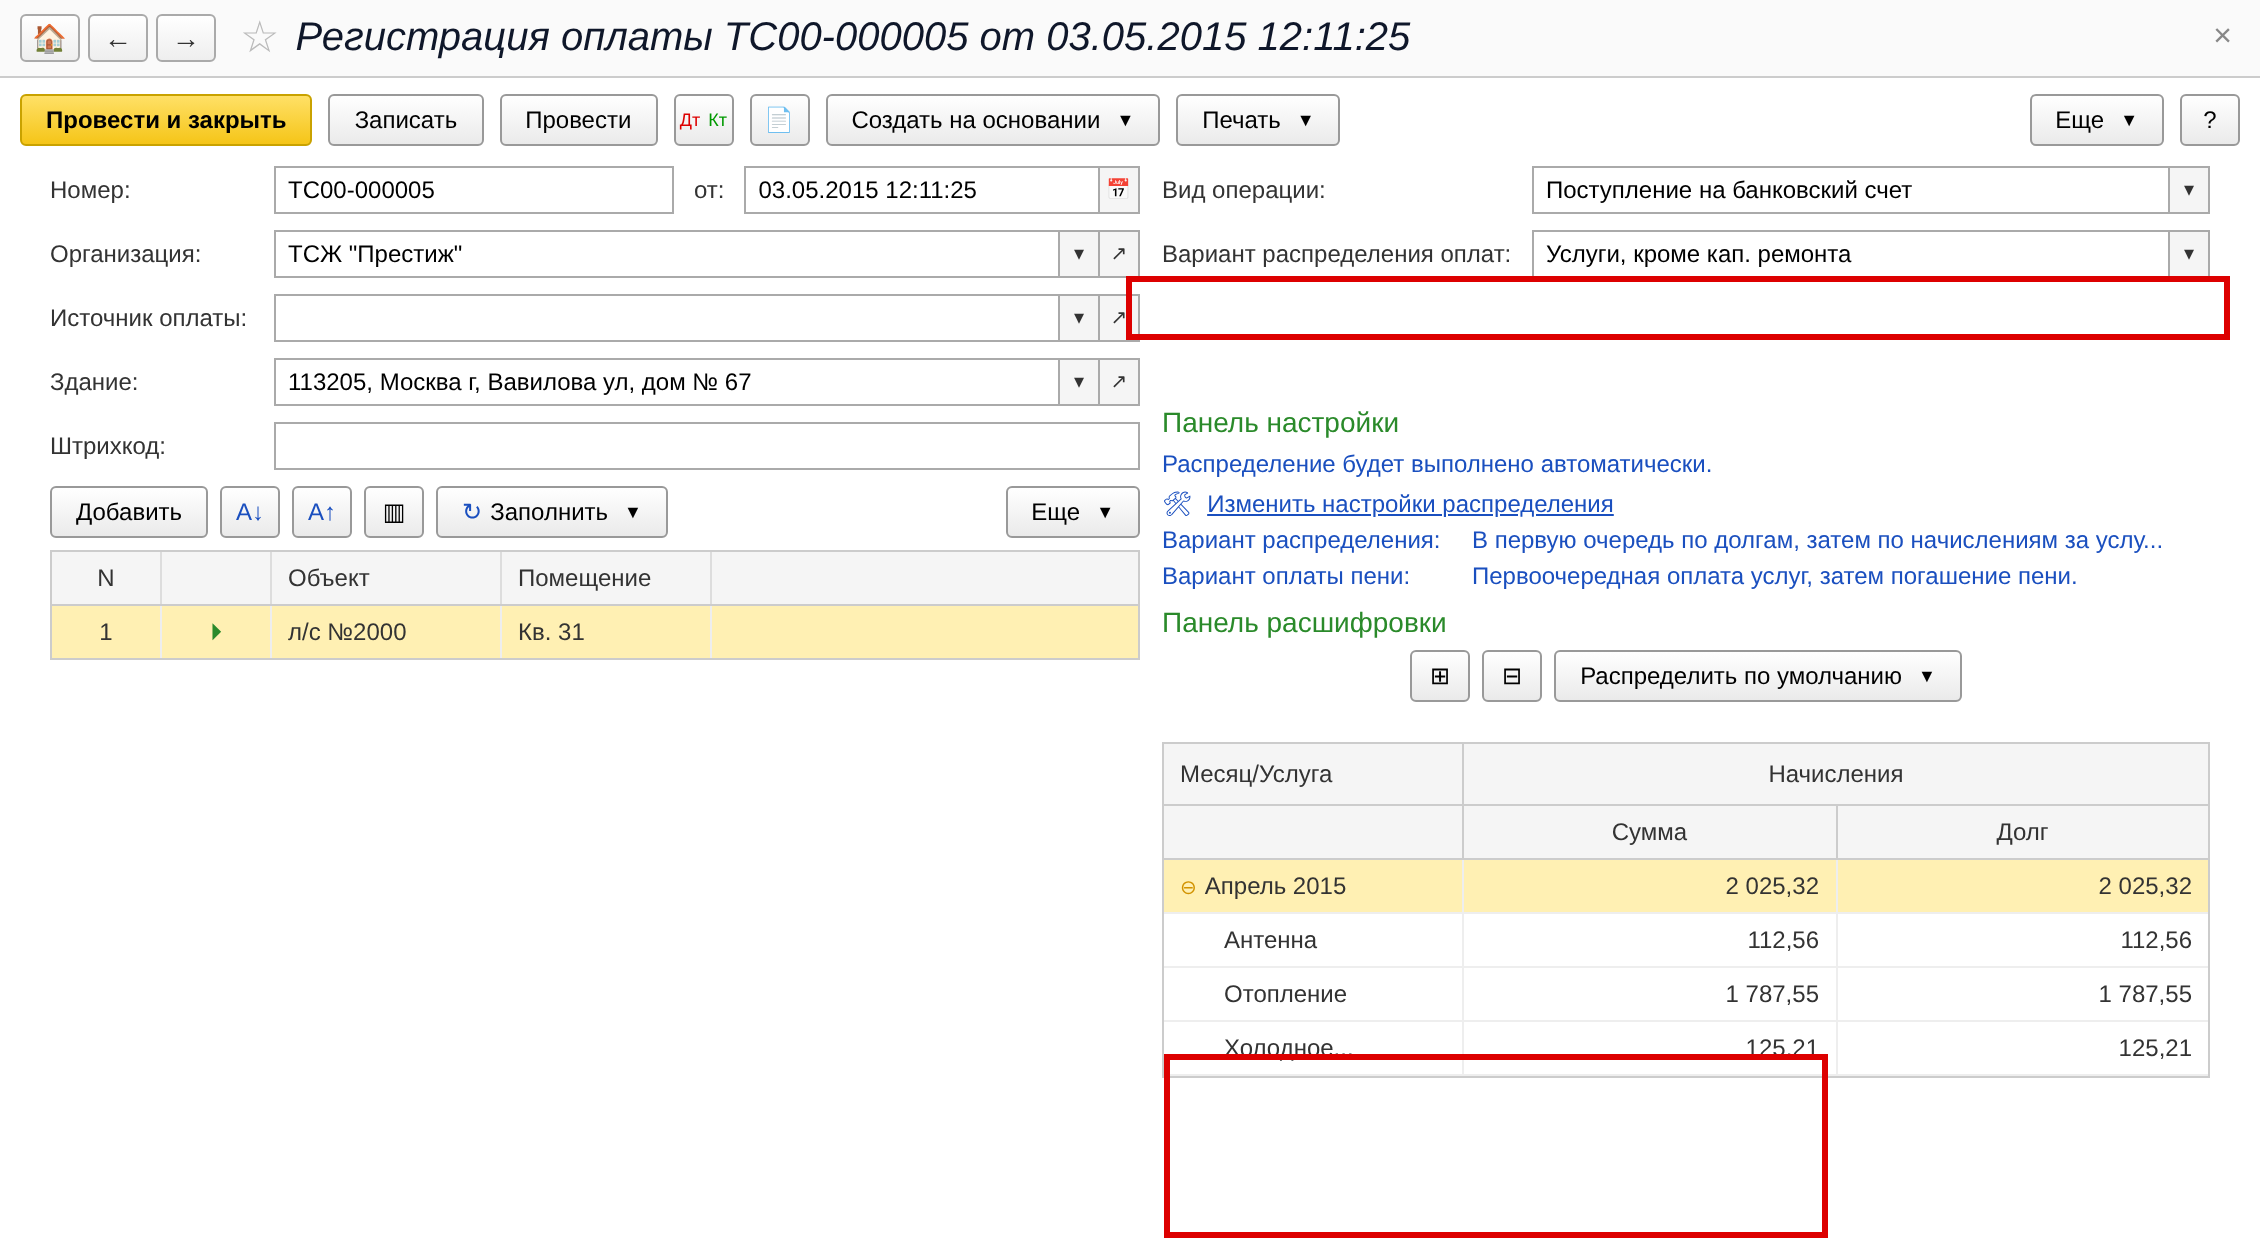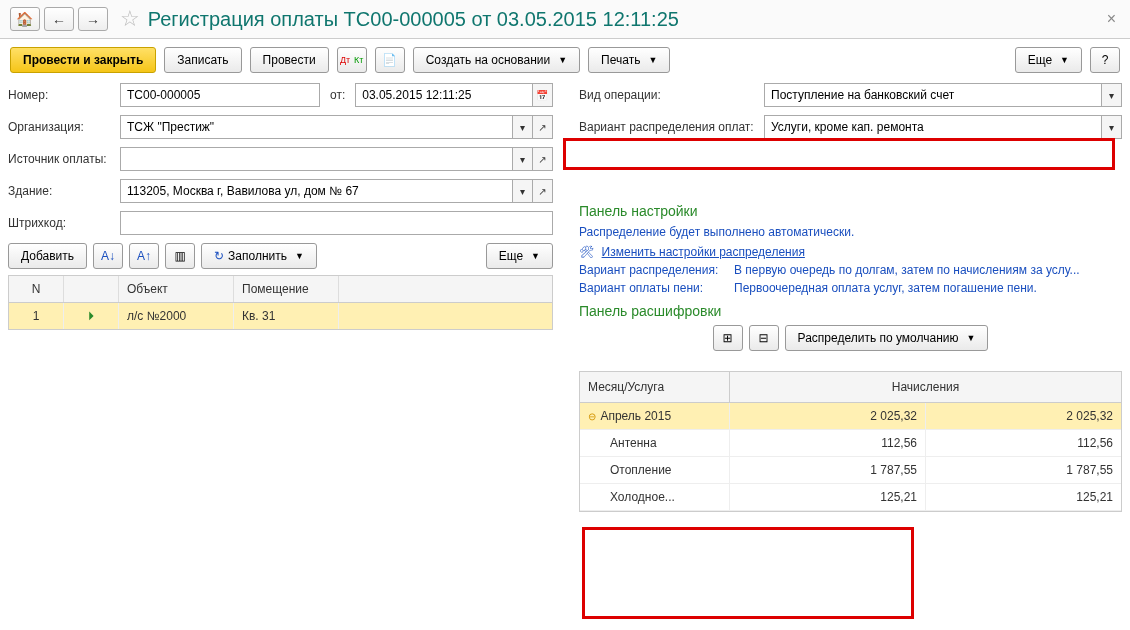--- a/index.html
+++ b/index.html
@@ -27,21 +27,21 @@
   background: linear-gradient(#fff,#eee);
   border-radius: 3px;
   margin-right: 4px;
   display: flex;
   align-items: center;
   justify-content: center;
   cursor: pointer;
   font-size: 14px;
 }
 .star-icon { font-size: 22px; color: #bbb; margin: 0 8px; }
-.page-title { font-size: 20px; color: #0f766e; }
+.page-title { font-size: 20px; color: #0f172a; font-style: italic; }
 .close-x { position: absolute; right: 14px; top: 10px; font-size: 16px; color: #888; cursor: pointer; }
 
 .toolbar {
   display: flex;
   align-items: center;
   padding: 8px 10px 10px;
   gap: 8px;
 }
 .btn {
   height: 26px;
@@ -57,21 +57,21 @@
 }
 .btn-primary {
   background: linear-gradient(#ffe066,#f5c518);
   border-color: #c9a200;
   font-weight: bold;
 }
 .btn-icon { width: 30px; justify-content: center; padding: 0; }
 .btn .caret { font-size: 9px; margin-left: 4px; }
 .spacer { flex: 1; }
 
-.content { display: flex; padding: 0 8px; gap: 26px; }
+.content { display: flex; padding: 0 25px; gap: 11px; }
 .col-left { width: 545px; }
 .col-right { flex: 1; }
 
 .form-row { display: flex; align-items: center; margin-bottom: 8px; }
 .form-label { width: 112px; color: #333; }
 .form-label-r { width: 185px; color: #333; }
 .input-wrap { display: flex; flex: 1; }
 .text-input {
   flex: 1;
   height: 24px;
@@ -305,20 +305,25 @@
           <span>Распределить по умолчанию</span>
           <span class="caret">▼</span>
         </button>
     </div>
 
     <div class="detail-grid">
       <div class="dg-head1">
         <div class="dg-h1a">Месяц/Услуга</div>
         <div class="dg-h1b">Начисления</div>
       </div>
+      <div class="dg-head2">
+        <div class="dg-h2a"></div>
+        <div class="dg-h2b">Сумма</div>
+        <div class="dg-h2c">Долг</div>
+      </div>
       <div class="dg-row highlight">
         <div class="dg-c1"><span class="expand">⊖</span><span>Апрель 2015</span></div>
         <div class="dg-c2">2 025,32</div>
         <div class="dg-c3">2 025,32</div>
       </div>
       <div class="dg-row">
         <div class="dg-c1 indent">Антенна</div>
         <div class="dg-c2">112,56</div>
         <div class="dg-c3">112,56</div>
       </div>

